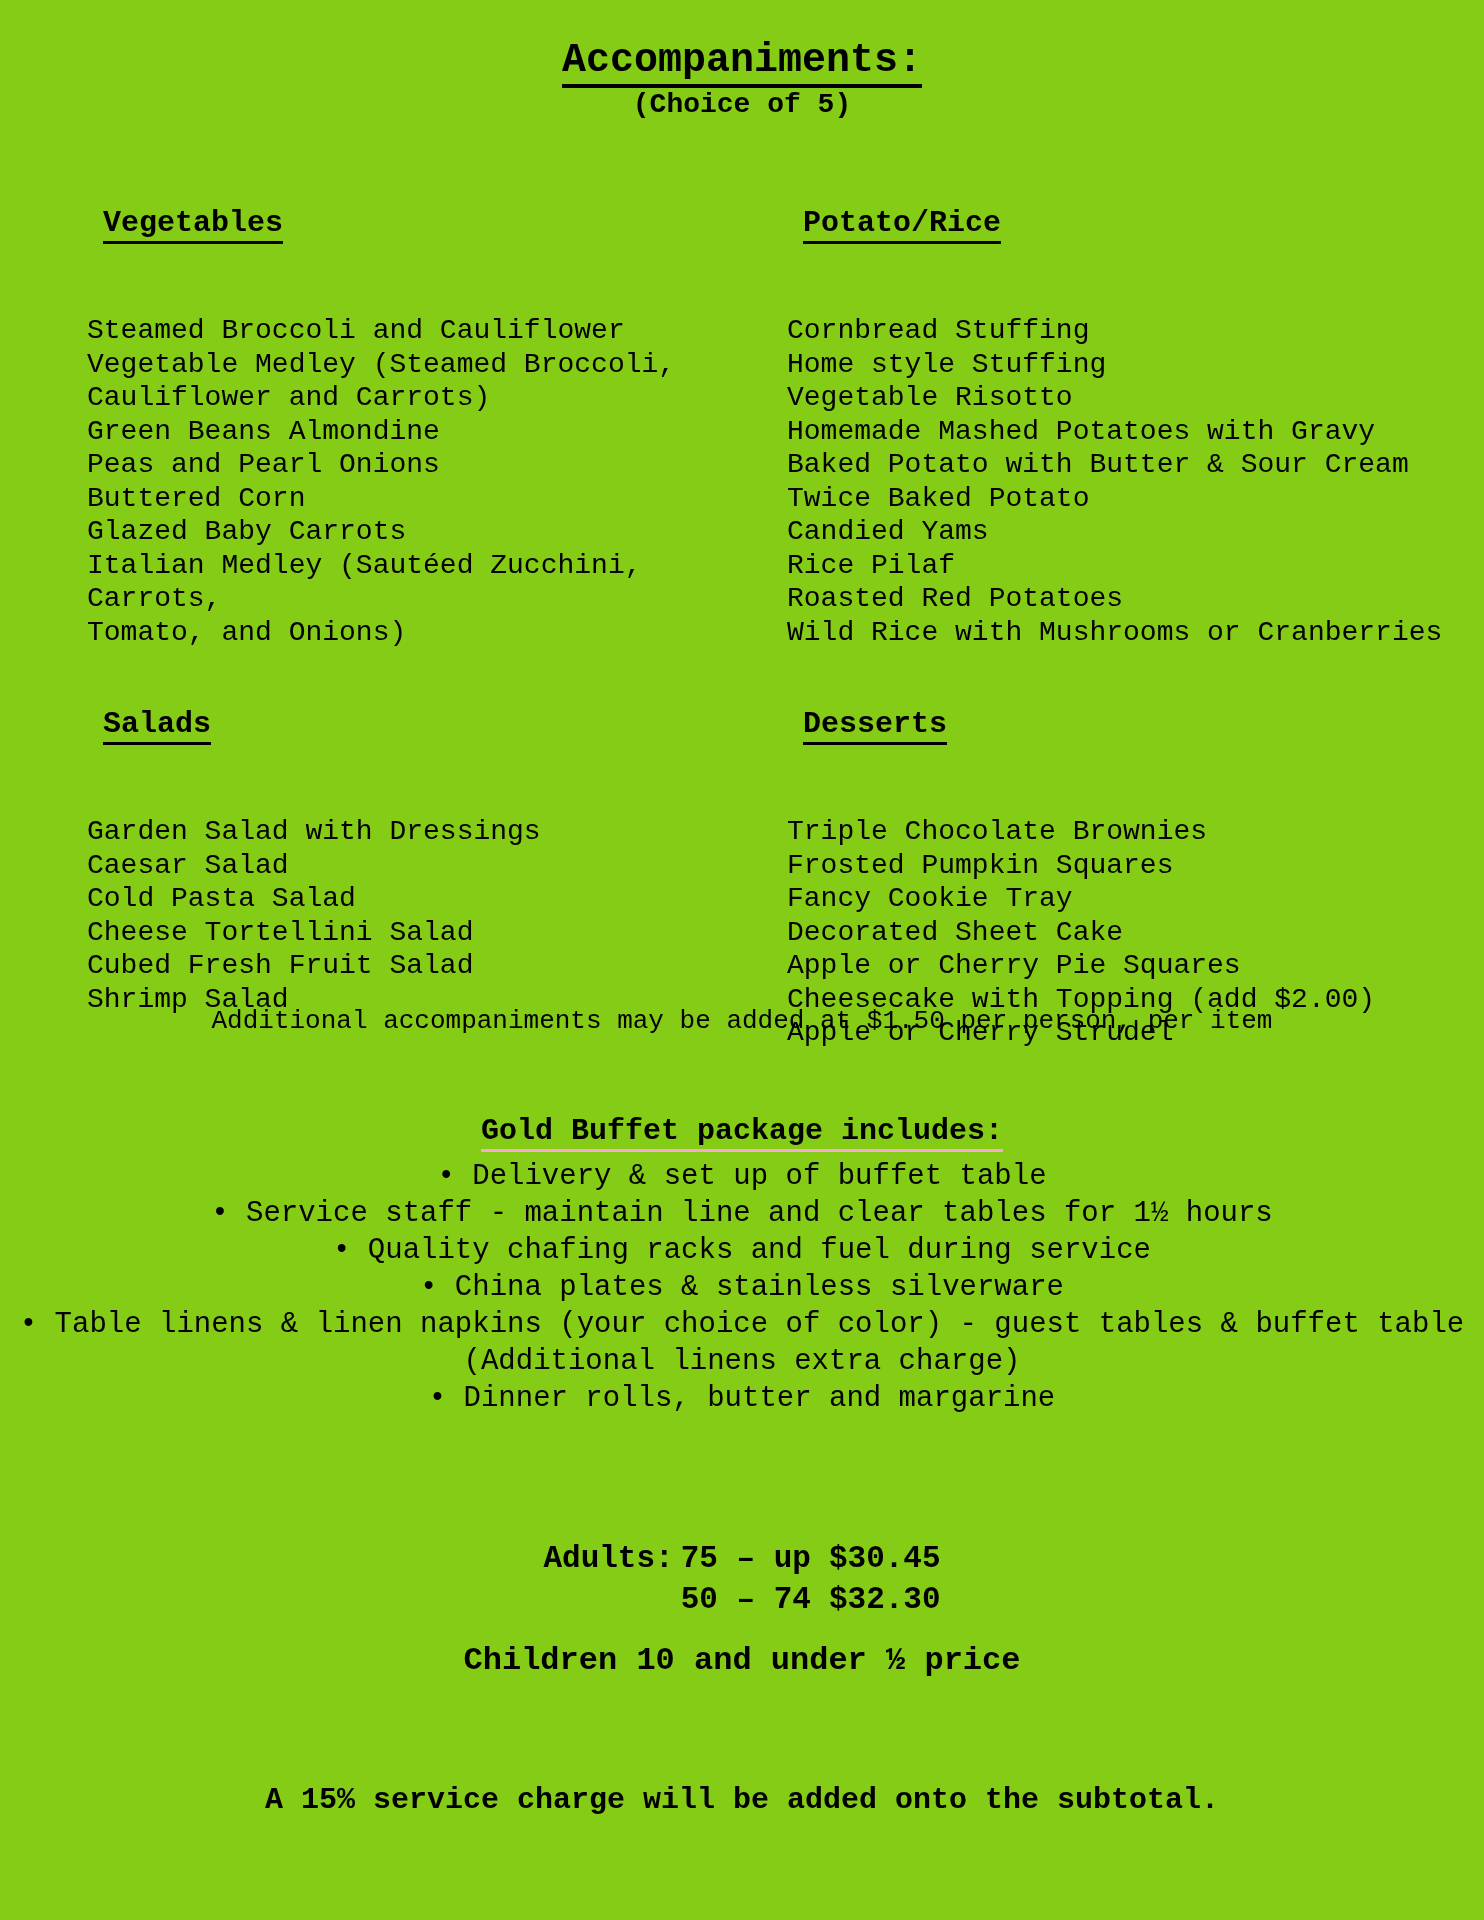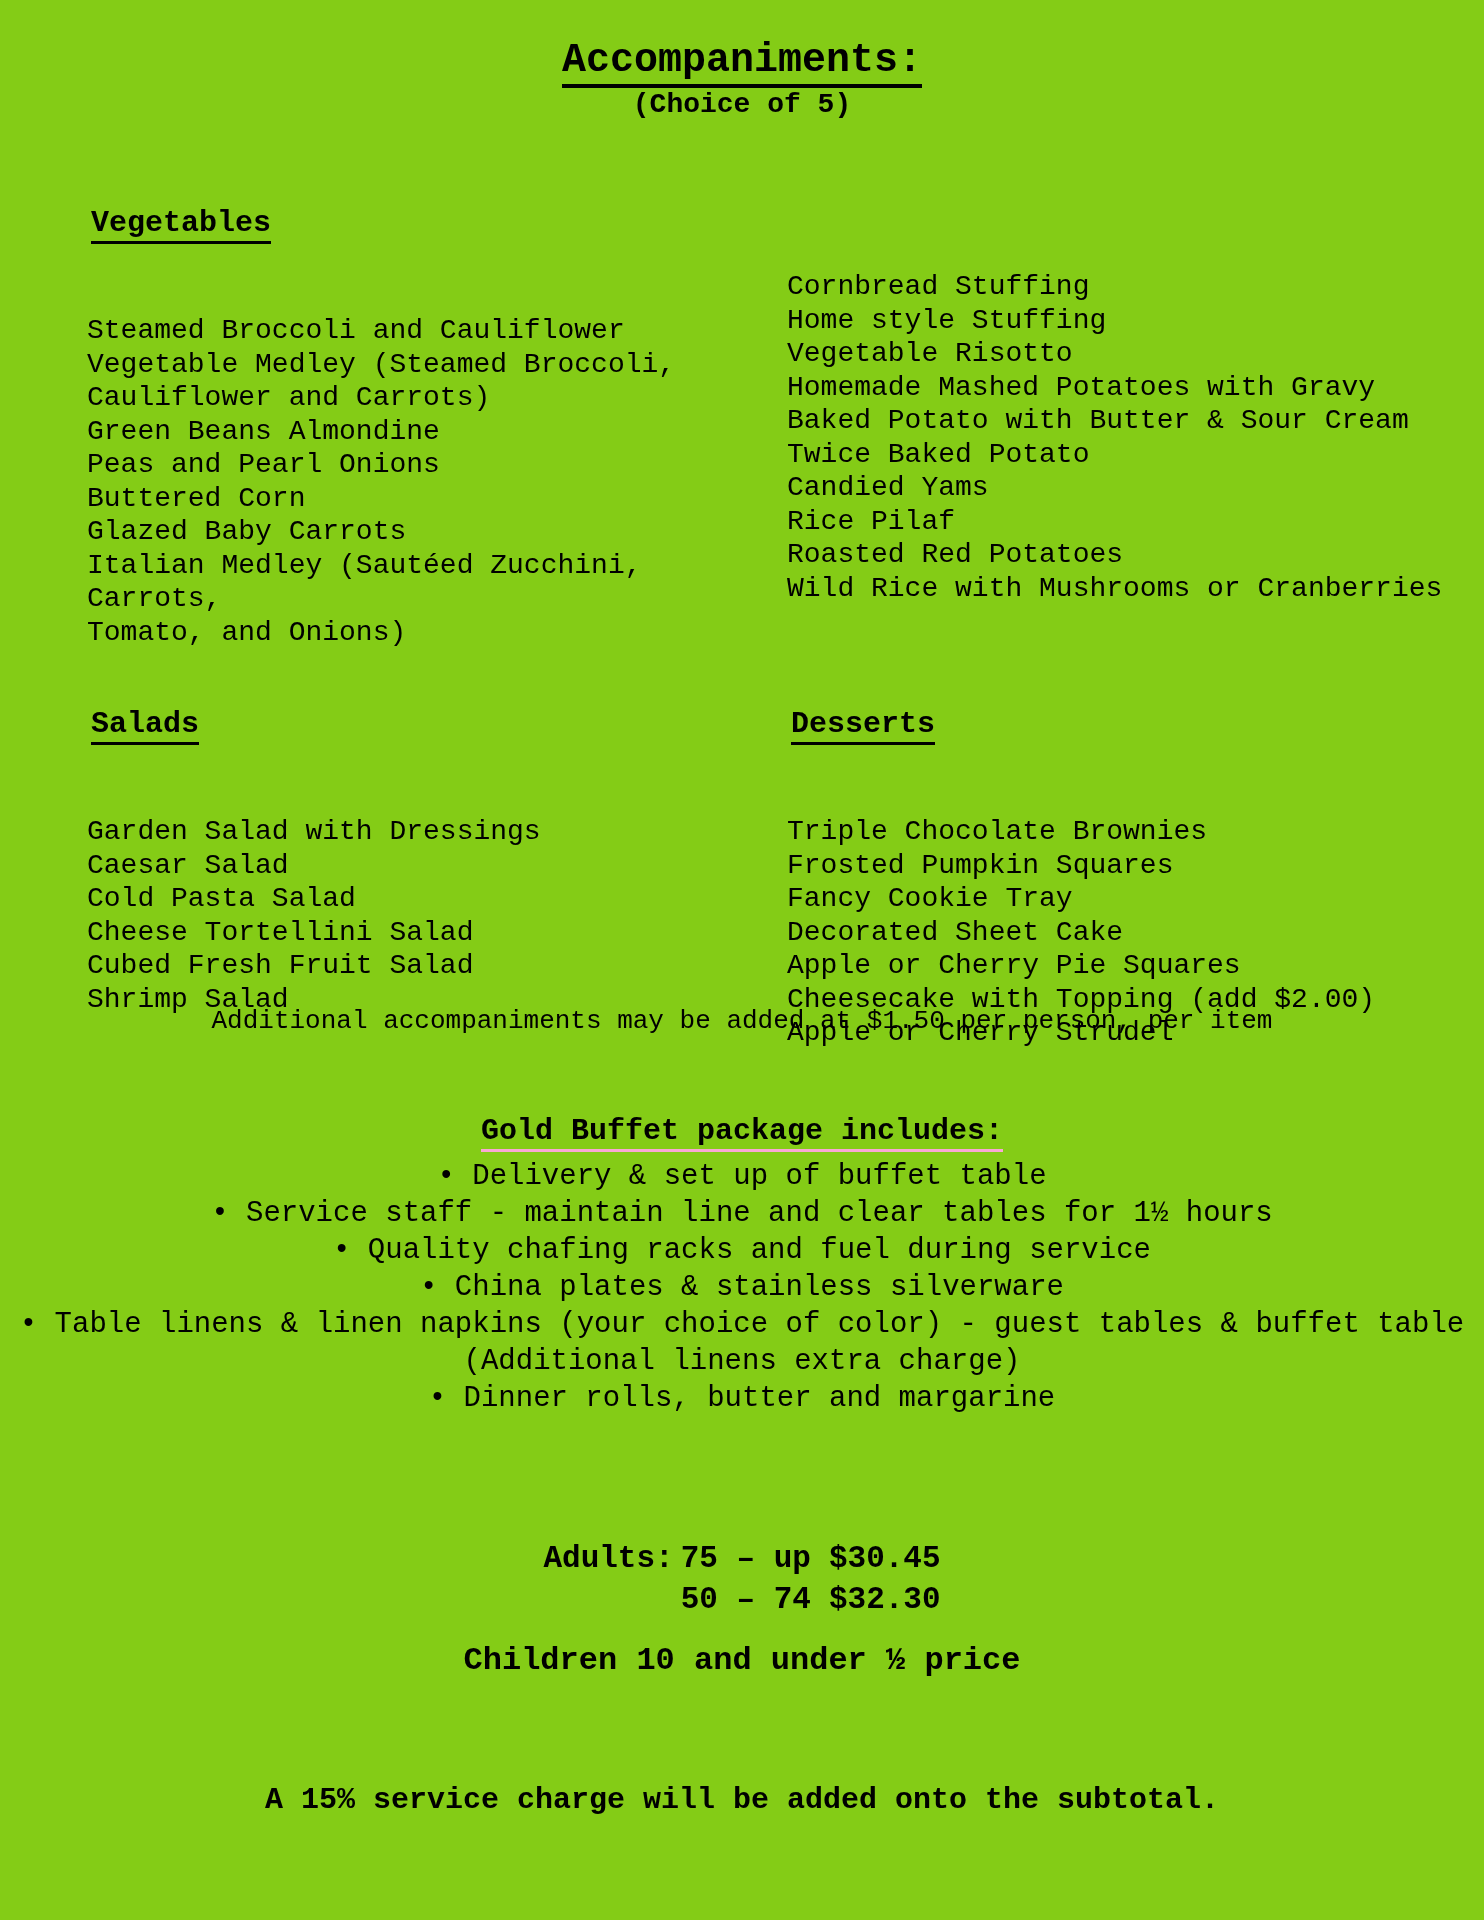--- a/index.html
+++ b/index.html
@@ -21,21 +21,21 @@
   .menu-grid {
     position: absolute;
     top: 203px;
     left: 87px;
     right: 0;
     display: grid;
     grid-template-columns: 700px auto;
     grid-row-gap: 55px;
   }
   .menu-section h2 {
-    margin: 0 0 4px 4px;
+    margin: 0 0 4px 16px;
     font-size: 30px;
     font-weight: bold;
     line-height: 40px;
   }
   .menu-section h2 .u { border-bottom: 3px solid #000; padding-bottom: 1px; }
   .menu-section .items {
     font-size: 28px;
     line-height: 33.5px;
     white-space: pre-line;
   }
@@ -75,20 +75,21 @@
     <section class="menu-section">
       <h2><span class="u">Vegetables</span></h2>
       <div class="items">
         
       <div class="item">Steamed Broccoli and Cauliflower</div><div class="item">Vegetable Medley (Steamed Broccoli,
 Cauliflower and Carrots)</div><div class="item">Green Beans Almondine</div><div class="item">Peas and Pearl Onions</div><div class="item">Buttered Corn</div><div class="item">Glazed Baby Carrots</div><div class="item">Italian Medley (Sautéed Zucchini, Carrots,
 Tomato, and Onions)</div></div>
     </section>
 
     <section class="menu-section">
+      <h2><span class="u">Potato/Rice</span></h2>
       <div class="items">
         
       <div class="item">Cornbread Stuffing</div><div class="item">Home style Stuffing</div><div class="item">Vegetable Risotto</div><div class="item">Homemade Mashed Potatoes with Gravy</div><div class="item">Baked Potato with Butter &amp; Sour Cream</div><div class="item">Twice Baked Potato</div><div class="item">Candied Yams</div><div class="item">Rice Pilaf</div><div class="item">Roasted Red Potatoes</div><div class="item">Wild Rice with Mushrooms or Cranberries</div></div>
     </section>
 
     <section class="menu-section">
       <h2><span class="u">Salads</span></h2>
       <div class="items">
         
       <div class="item">Garden Salad with Dressings</div><div class="item">Caesar Salad</div><div class="item">Cold Pasta Salad</div><div class="item">Cheese Tortellini Salad</div><div class="item">Cubed Fresh Fruit Salad</div><div class="item">Shrimp Salad</div></div>

